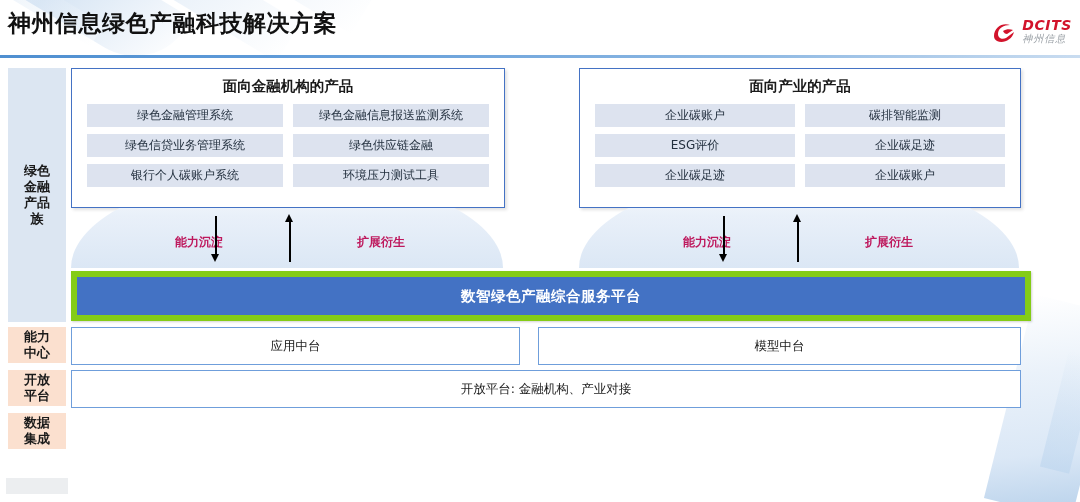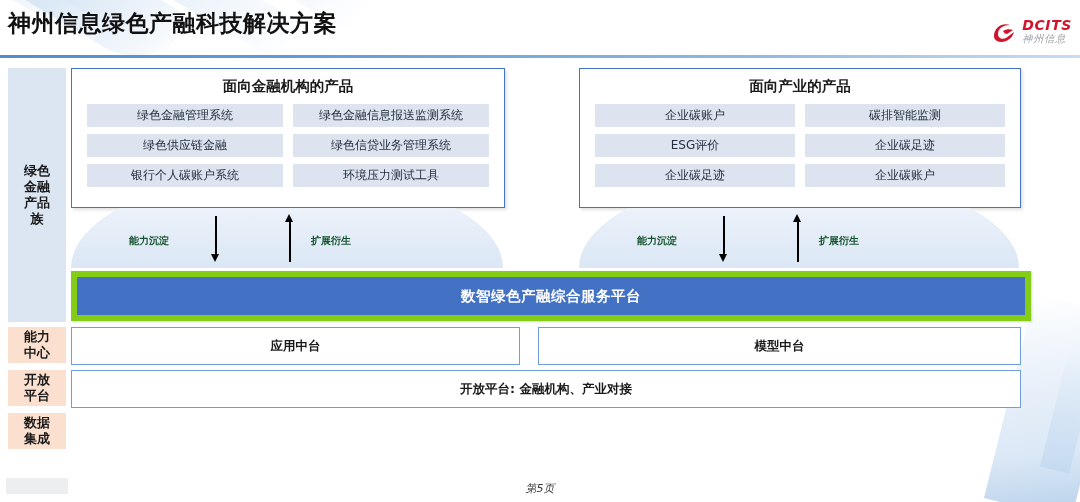--- a/index.html
+++ b/index.html
@@ -71,37 +71,37 @@
     border-radius:50% 50% 0 0 / 100% 100% 0 0;}
   .hillwrap{position:absolute;height:60px;overflow:hidden;}
   .hw-left{left:71px;top:150px;width:432px;}
   .hw-right{left:579px;top:150px;width:440px;}
   .hill-l{left:0;width:432px;height:95px;}
   .hill-r{left:0;width:440px;height:95px;}
 
   .arrowgrp{position:absolute;top:150px;height:62px;}
   .ag-left{left:71px;width:432px;}
   .ag-right{left:579px;width:440px;}
-  .arrow-label{position:absolute;font-size:10px;font-weight:bold;color:#14532d;white-space:nowrap;
-    font-family:"DejaVu Sans","Liberation Sans",sans-serif;}
+  .arrow-label{position:absolute;font-size:12px;font-weight:bold;color:#be185d;white-space:nowrap;
+    font-family:"DejaVu Sans","Liberation Sans",sans-serif;margin-left:46px;}
   .arr{position:absolute;width:1.6px;background:#000;}
   .arrhead{position:absolute;width:0;height:0;border-left:4.5px solid transparent;border-right:4.5px solid transparent;}
   .head-down{border-top:8px solid #000;}
   .head-up{border-bottom:8px solid #000;}
 
   
   .platform{position:absolute;left:71px;top:213px;width:948px;height:38px;background:#4372c4;
     border:6px solid #84cc16;display:flex;align-items:center;justify-content:center;
     box-shadow:1px 1px 2px rgba(0,0,0,.18);}
   .platform span{color:#fff;font-size:14.5px;font-weight:bold;letter-spacing:.5px;
     font-family:"DejaVu Sans","Liberation Sans",sans-serif;}
 
   
   .obox{position:absolute;border:1.4px solid #6f9edb;background:#fff;display:flex;align-items:center;justify-content:center;}
-  .obox span{font-size:12.5px;color:#1a1a1a;font-family:"DejaVu Sans","Liberation Sans",sans-serif;font-weight:bold;}
+  .obox span{font-size:12.5px;color:#1a1a1a;font-family:"DejaVu Sans","Liberation Sans",sans-serif;}
   .b-app{left:71px;top:269px;width:447px;height:36px;}
   .b-model{left:538px;top:269px;width:481px;height:36px;}
   .b-open{left:71px;top:312px;width:948px;height:36px;}
   .b-data{left:71px;top:355px;width:948px;height:36px;}
 
   
   .footer{position:absolute;left:0;bottom:6px;width:1080px;text-align:center;
     font-size:11px;font-style:italic;color:#3a3a3a;font-family:"DejaVu Sans","Liberation Sans",sans-serif;}
 </style>
 </head>
@@ -158,22 +158,22 @@
     <div class="rail-orange rail-data">
       <div class="rl" style="white-space:pre-line">数据
 集成</div>
     </div>
 
     <div class="panel panel-left">
       <div class="panel-title">面向金融机构的产品</div>
       <div class="grid">
         <div class="chip">绿色金融管理系统</div>
         <div class="chip">绿色金融信息报送监测系统</div>
+        <div class="chip">绿色信贷业务管理系统</div>
         <div class="chip">绿色供应链金融</div>
-        <div class="chip">绿色信贷业务管理系统</div>
         <div class="chip">银行个人碳账户系统</div>
         <div class="chip">环境压力测试工具</div>
       </div>
     </div>
 
     <div class="panel panel-right">
       <div class="panel-title">面向产业的产品</div>
       <div class="grid">
         <div class="chip">企业碳账户</div>
         <div class="chip">碳排智能监测</div>
@@ -220,14 +220,13 @@
       <span>模型中台</span>
     </div>
 
     <div class="obox b-open">
       <span>开放平台: 金融机构、产业对接</span>
     </div>
 
 
   </div>
 
-  <div class="footer">第5页</div>
 </div>
 
 </body></html>

